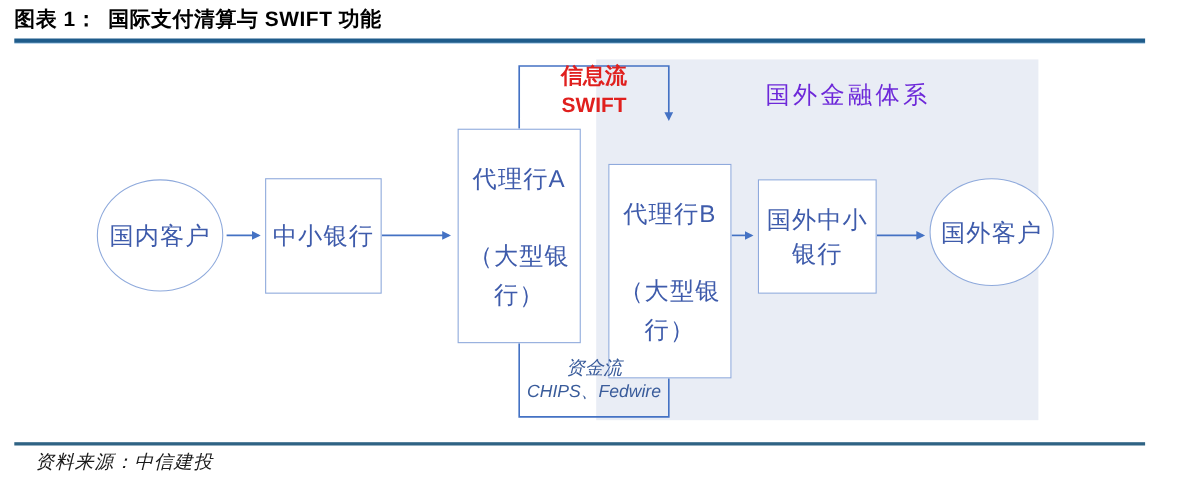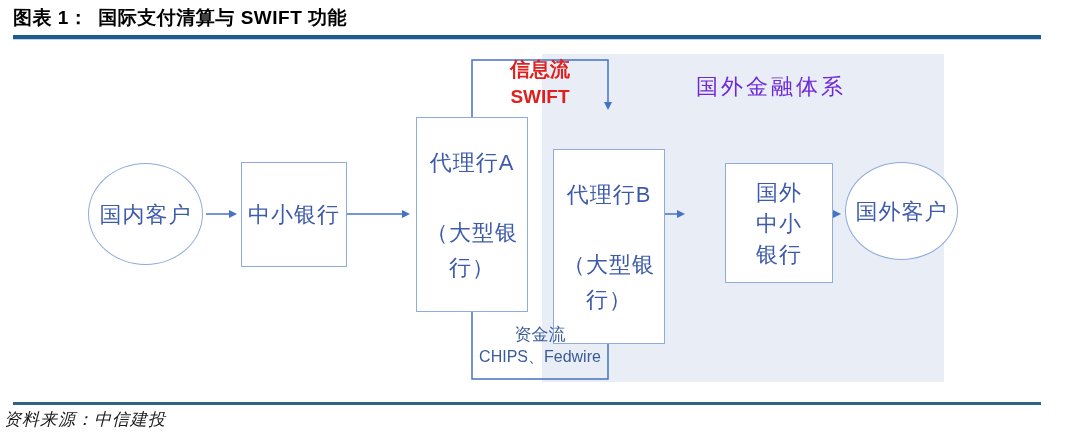--- a/index.html
+++ b/index.html
@@ -59,50 +59,50 @@
     letter-spacing: 1px;
     z-index: 2;
   }
   .node span { white-space: pre-line; line-height: 35px; display: block; }
   .node.small span { line-height: 31px; }
 
   .n-domestic-customer { left: 88px;  top: 163px; width: 115px; height: 102px; border-radius: 50%; }
   .n-small-bank        { left: 241px; top: 162px; width: 106px; height: 105px; }
   .n-agent-a           { left: 416px; top: 117px; width: 112px; height: 195px; padding: 0 4px; align-items: center; }
   .n-agent-b           { left: 553px; top: 117px; width: 112px; height: 195px; padding: 0 4px; margin-top: 32px; }
-  .n-foreign-small-bank{ left: 725px; top: 163px; width: 108px; height: 120px; padding: 0 20px; }
+  .n-foreign-small-bank{ left: 689px; top: 163px; width: 108px; height: 104px; padding: 0 4px; }
   .n-foreign-customer  { left: 845px; top: 162px; width: 113px; height: 98px;  border-radius: 50%; }
 
   .flow-label { position: absolute; z-index: 3; text-align: center; }
   .info-flow {
     left: 472px; top: 56px; width: 136px;
     color: #E0201E; font-weight: bold;
     line-height: 27px; font-size: 20px;
   }
   .info-flow .latin { font-size: 19px; }
   .region-label {
     left: 661px; top: 72px; width: 220px;
     color: #6d28d9; font-size: 22px; letter-spacing: 3px;
   }
   .funds-flow {
     left: 435px; top: 324px; width: 210px;
-    color: #3A5C9B; line-height: 22px; font-size: 17px;
+    color: #3A5C9B; line-height: 22px; font-size: 17px; font-style: italic;
   }
   .funds-flow .latin { font-size: 16px; }
 
   
   .footer-rule {
     position: absolute;
     left: 13px; top: 402px;
     width: 1028px; height: 3px;
     background: #2F6384;
   }
   .source-note {
     position: absolute;
-    left: 4px; top: 408px;
+    left: 32px; top: 408px;
     font-family: Liberation Mono, monospace;
     font-style: italic;
     font-size: 17px;
     color: #1a1a1a;
     letter-spacing: 1px;
   }
 </style>
 </head>
 <body>
 

